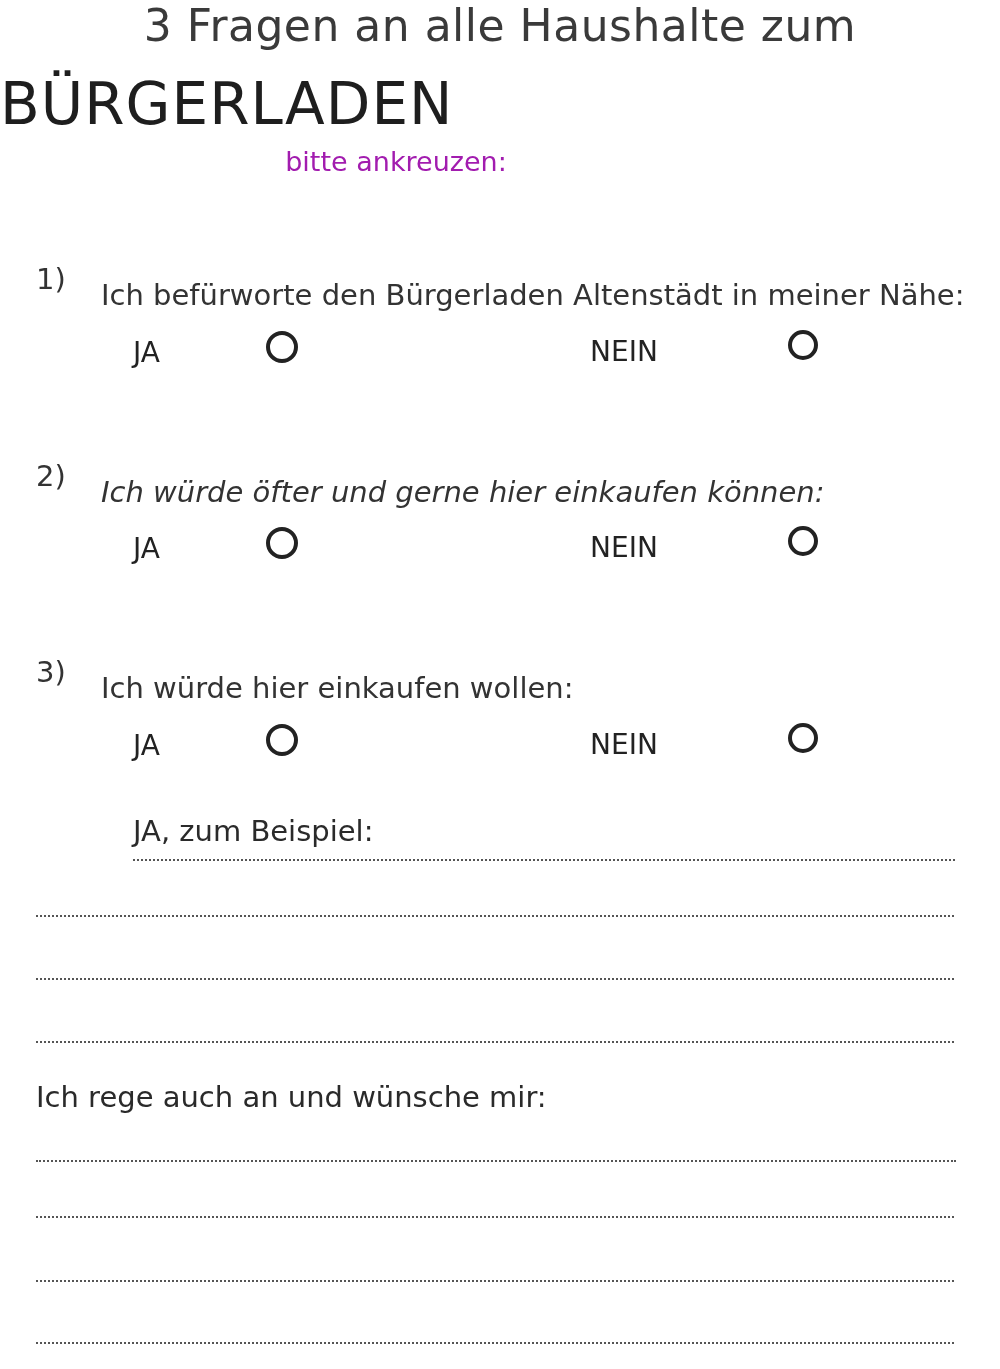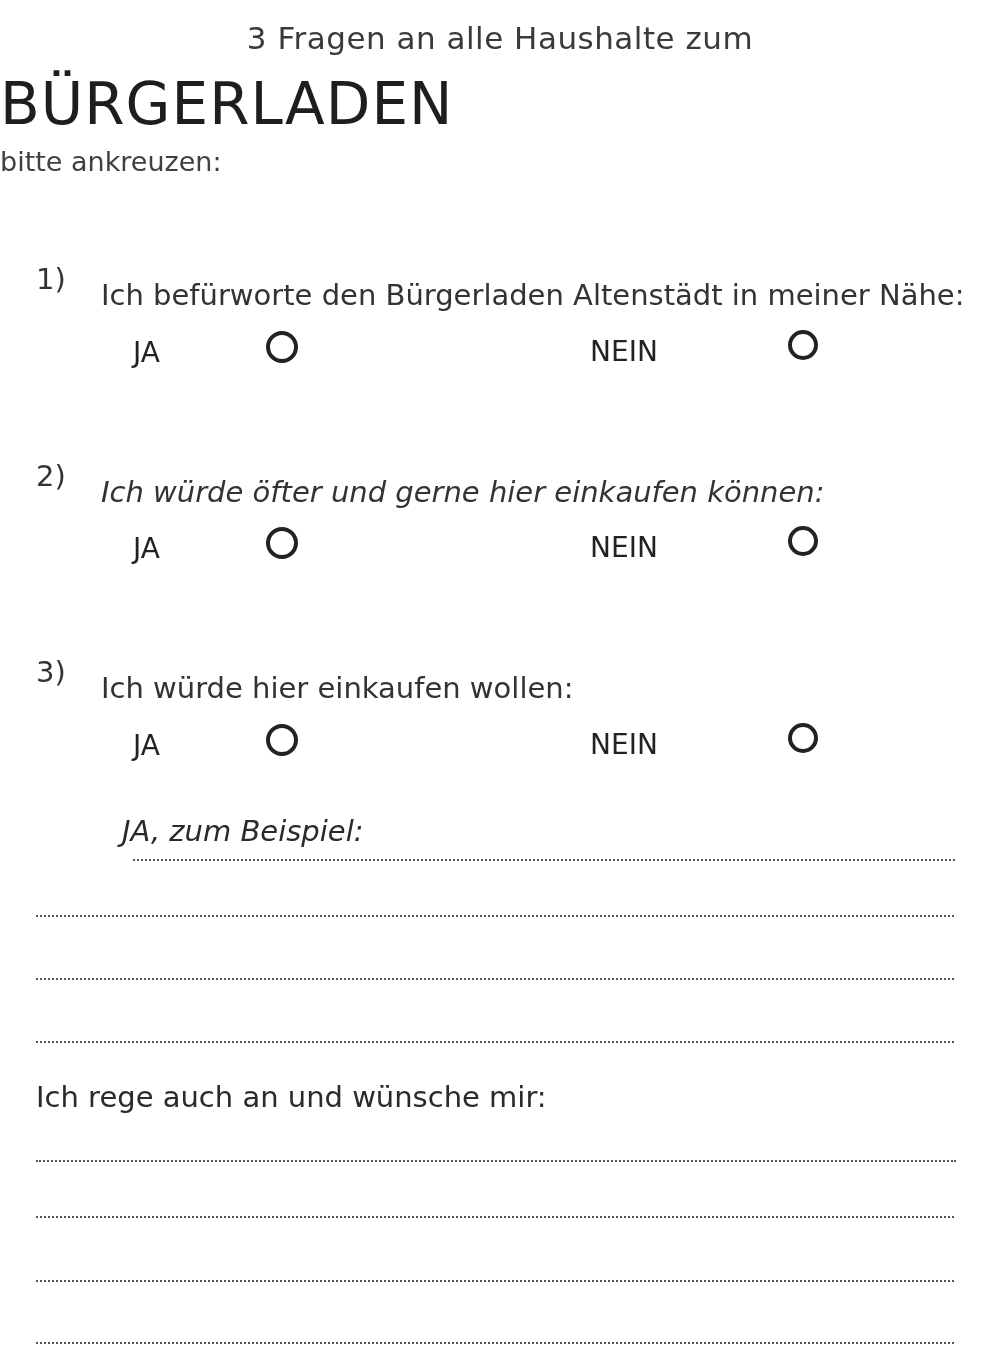--- a/index.html
+++ b/index.html
@@ -1,23 +1,23 @@
 <!DOCTYPE html>
 <html><head>
 <meta charset="utf-8">
 <style>
   html, body { margin: 0; padding: 0; background: #ffffff; }
   body {
     width: 1000px; height: 1369px; position: relative; overflow: hidden;
     font-family: "DejaVu Sans", sans-serif; color: #2a2a2a;
   }
   .abs { position: absolute; }
-  .subtitle { left: 0; width: 1000px; top: 20px; text-align: center; font-size: 31px; color: #3a3a3a; letter-spacing: 0.5px; }
+  .subtitle { left: 0; width: 1000px; top: 0; text-align: center; font-size: 44px; color: #3a3a3a; letter-spacing: 0.5px; }
   .title { left: 0; width: 1000px; top: 70px; font-size: 58px; color: #1e1e1e; letter-spacing: 1px; }
-  .instr { left: 0; width: 792px; top: 146px; font-size: 27px; color: #404040; }
+  .instr { left: 0; width: 792px; top: 146px; text-align: center; font-size: 27px; color: #a21caf; }
   .qnum { left: 36px; font-size: 29px; color: #333; }
   .qtext { left: 101px; font-size: 29px; color: #333; white-space: nowrap; margin-top: 16px; }
   .opt { font-size: 28px; color: #222; }
   .circle {
     width: 30px; height: 30px; border: 4px solid #222; border-radius: 50%;
     box-sizing: border-box; cursor: pointer;
   }
   .circle.ja { width: 32px; height: 32px; }
   .label { font-size: 29px; color: #2a2a2a; white-space: nowrap; }
   .dots {
@@ -52,21 +52,21 @@
 <div>
   <div class="abs qnum" style="top:655px;">3)</div>
   <div class="abs qtext" style="top:655px;">Ich würde hier einkaufen wollen:</div>
   <div class="abs opt" style="left:133px; top:729px;">JA</div>
   <div class="abs circle ja" style="left:266px; top:724px;"></div>
   <div class="abs opt" style="left:590px; top:728px;">NEIN</div>
   <div class="abs circle" style="left:788px; top:723px;"></div>
 </div>
 
 <div>
-  <div class="abs label" style="left:122px; top:814px;font-style:italic;">JA, zum Beispiel:</div>
+  <div class="abs label" style="left:133px; top:814px;">JA, zum Beispiel:</div>
   <div class="abs dots" style="left:133px; width:822px; top:859px;"></div>
   <div class="abs dots" style="left:36px; width:918px; top:915px;"></div>
   <div class="abs dots" style="left:36px; width:918px; top:978px;"></div>
   <div class="abs dots" style="left:36px; width:918px; top:1041px;"></div>
 </div>
 
 <div>
   <div class="abs label" style="left:36px; top:1080px;text-align:right;">Ich rege auch an und wünsche mir:</div>
   <div class="abs dots" style="left:36px; width:920px; top:1160px;"></div>
   <div class="abs dots" style="left:36px; width:918px; top:1216px;"></div>

